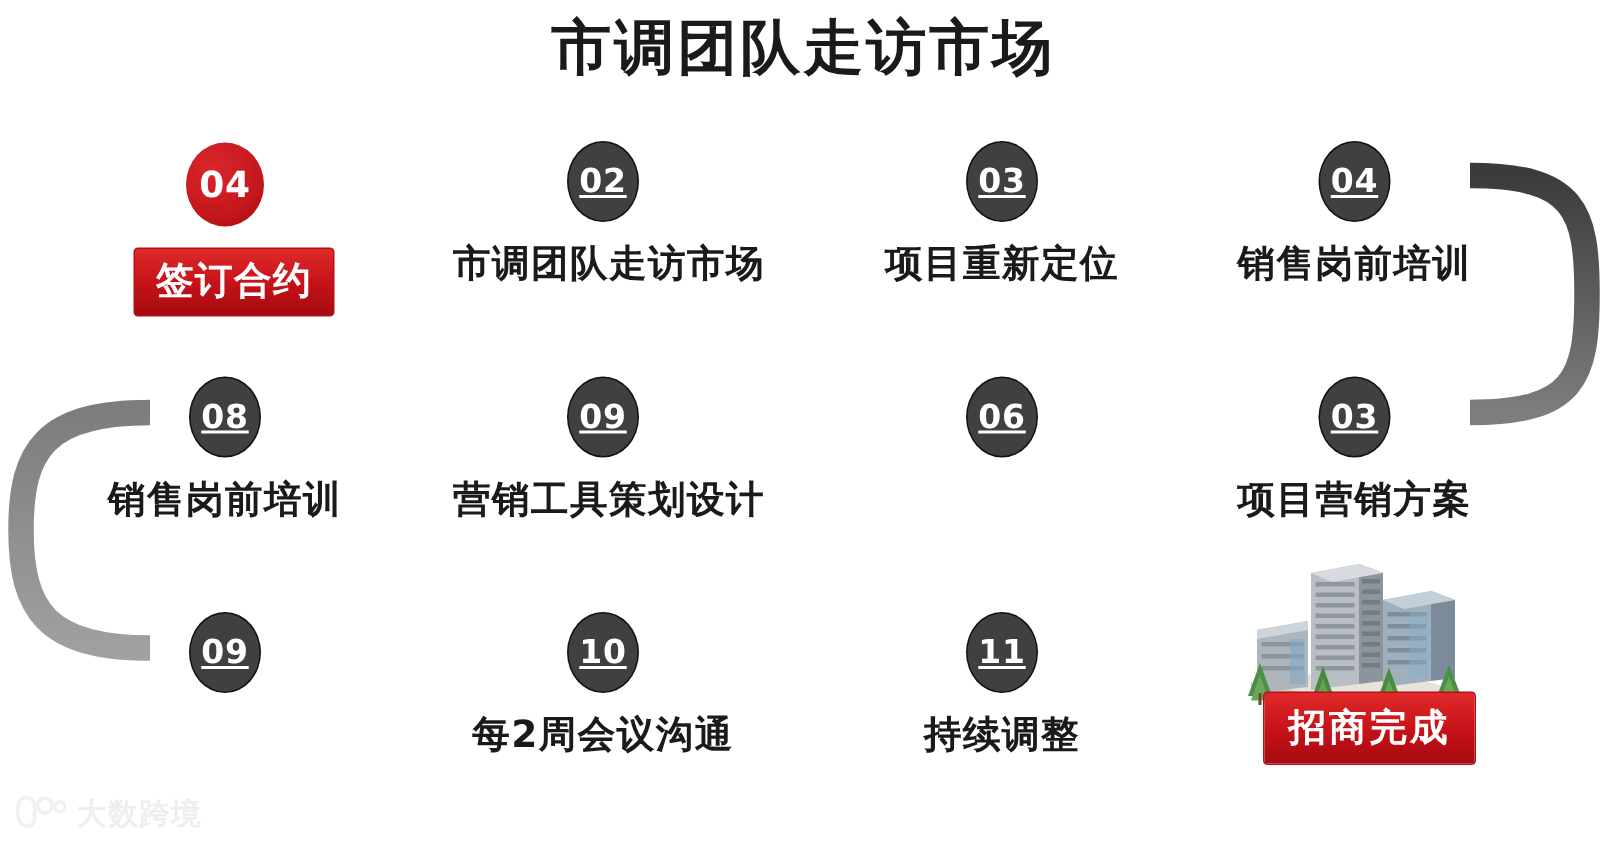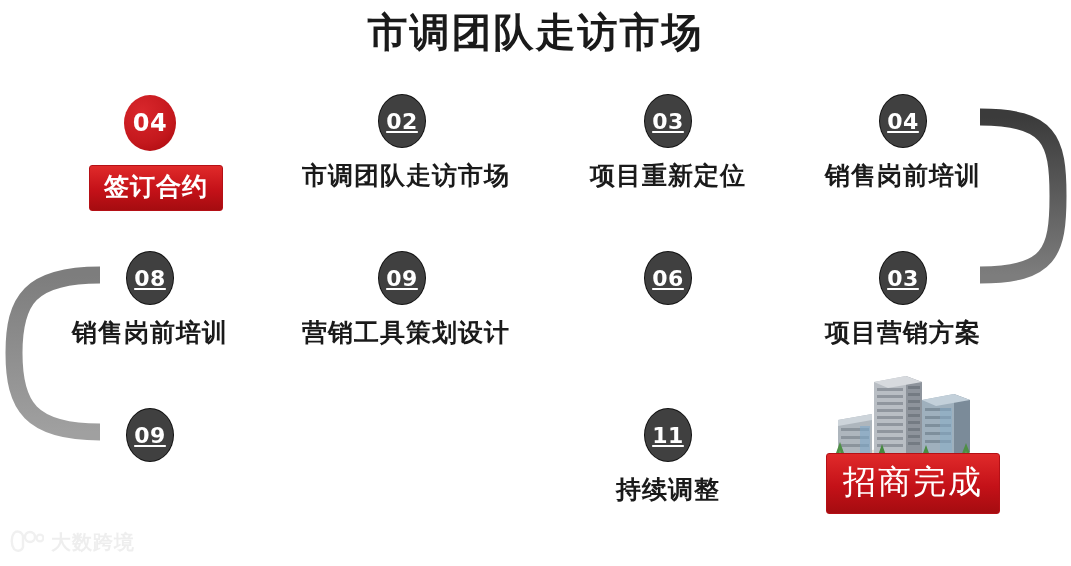--- a/index.html
+++ b/index.html
@@ -120,22 +120,22 @@
     width: 170px;
     height: 110px;
     margin: 0 auto;
   }
 
   #final-badge {
     position: relative;
     display: inline-block;
     margin-top: -26px;
     padding: 6px 16px 8px 16px;
-    font-size: 33px;
-    font-weight: 400;
+    font-size: 25px;
+    font-weight: 700;
     letter-spacing: 2px;
     color: #ffffff;
     background: linear-gradient(180deg, #e02a2a 0%, #c41118 55%, #a50c10 100%);
     border-radius: 3px;
     border: 1px solid #b51016;
     z-index: 6;
     white-space: nowrap;
     margin-left: 20px;
   }
 
@@ -236,20 +236,24 @@
 
   <div class="step" style="left:903px; top:252px;">
     <div class="step-circle dark">03</div>
     <div class="step-label">项目营销方案</div>
   </div>
 
   <div class="step" style="left:150px; top:409px;">
     <div class="step-circle dark">09</div>
   </div>
 
+  <div class="step" style="left:402px; top:409px;">
+    <div class="step-circle dark">10</div>
+    <div class="step-label">每2周会议沟通</div>
+  </div>
 
   <div class="step" style="left:668px; top:409px;">
     <div class="step-circle dark">11</div>
     <div class="step-label">持续调整</div>
   </div>
 
   <div id="final-block">
     <div id="buildings">
       <svg viewBox="0 0 170 110" width="170" height="110" xmlns="http://www.w3.org/2000/svg">
 

